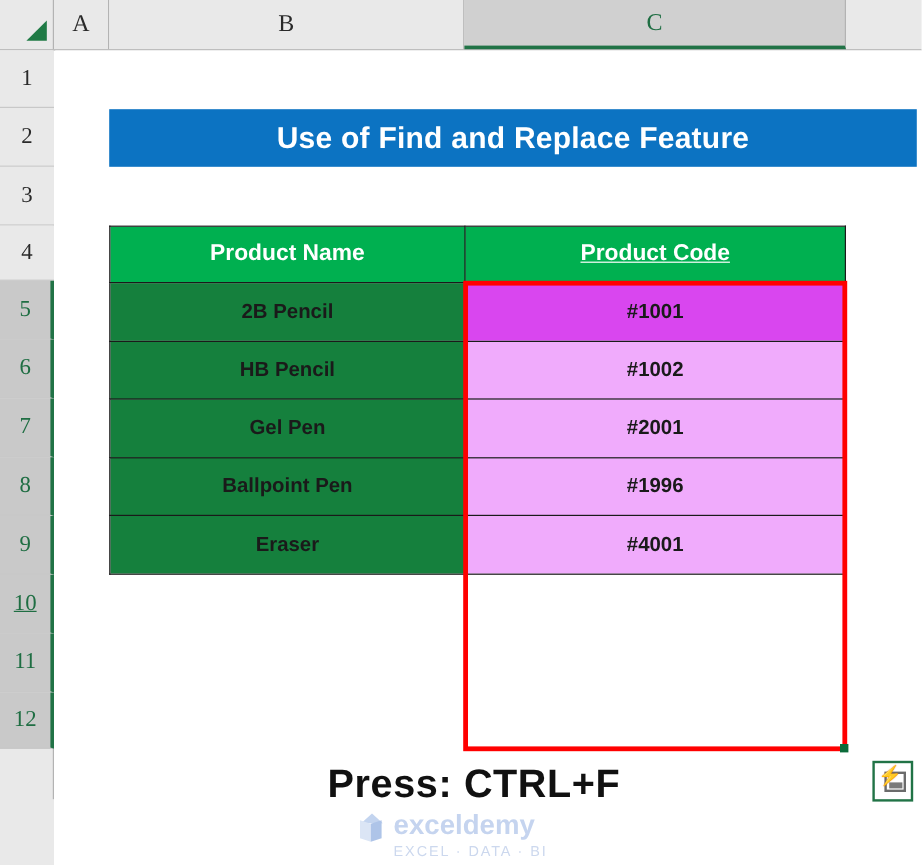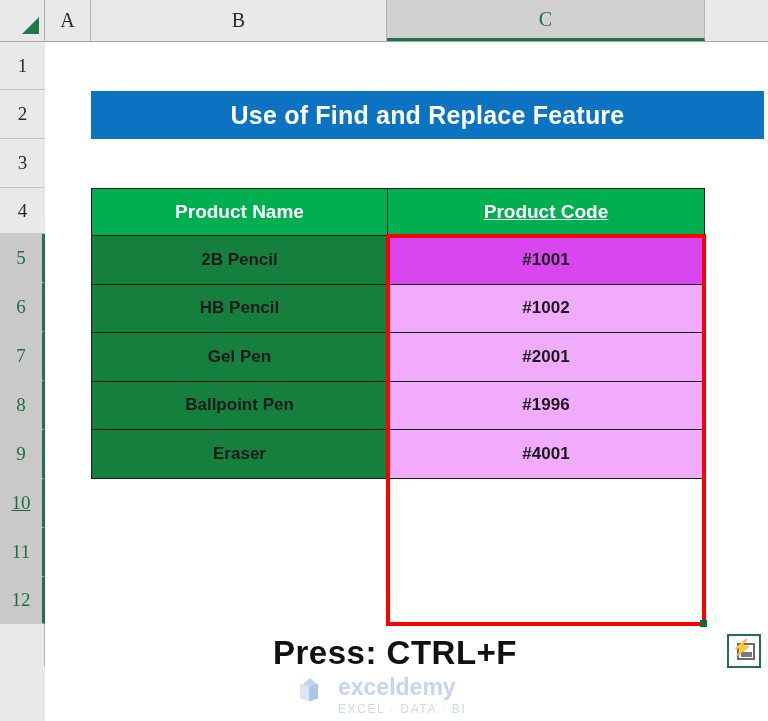--- a/index.html
+++ b/index.html
@@ -243,21 +243,21 @@
     width: 9px; height: 15px;
     background: #dbe5f5;
     transform: skewY(18deg);
   }
   .wm-cube .face-r {
     position: absolute; left: 13px; top: 7px;
     width: 9px; height: 15px;
     background: #aec4e8;
     transform: skewY(-18deg);
   }
-  .wm-text { margin-left: 16px; }
+  .wm-text { margin-left: 6px; }
   .wm-name {
     font-size: 23px;
     font-weight: bold;
     color: #c5d4ef;
     line-height: 1;
   }
   .wm-tag {
     font-size: 12px;
     color: #ccd8ee;
     letter-spacing: 1.6px;

